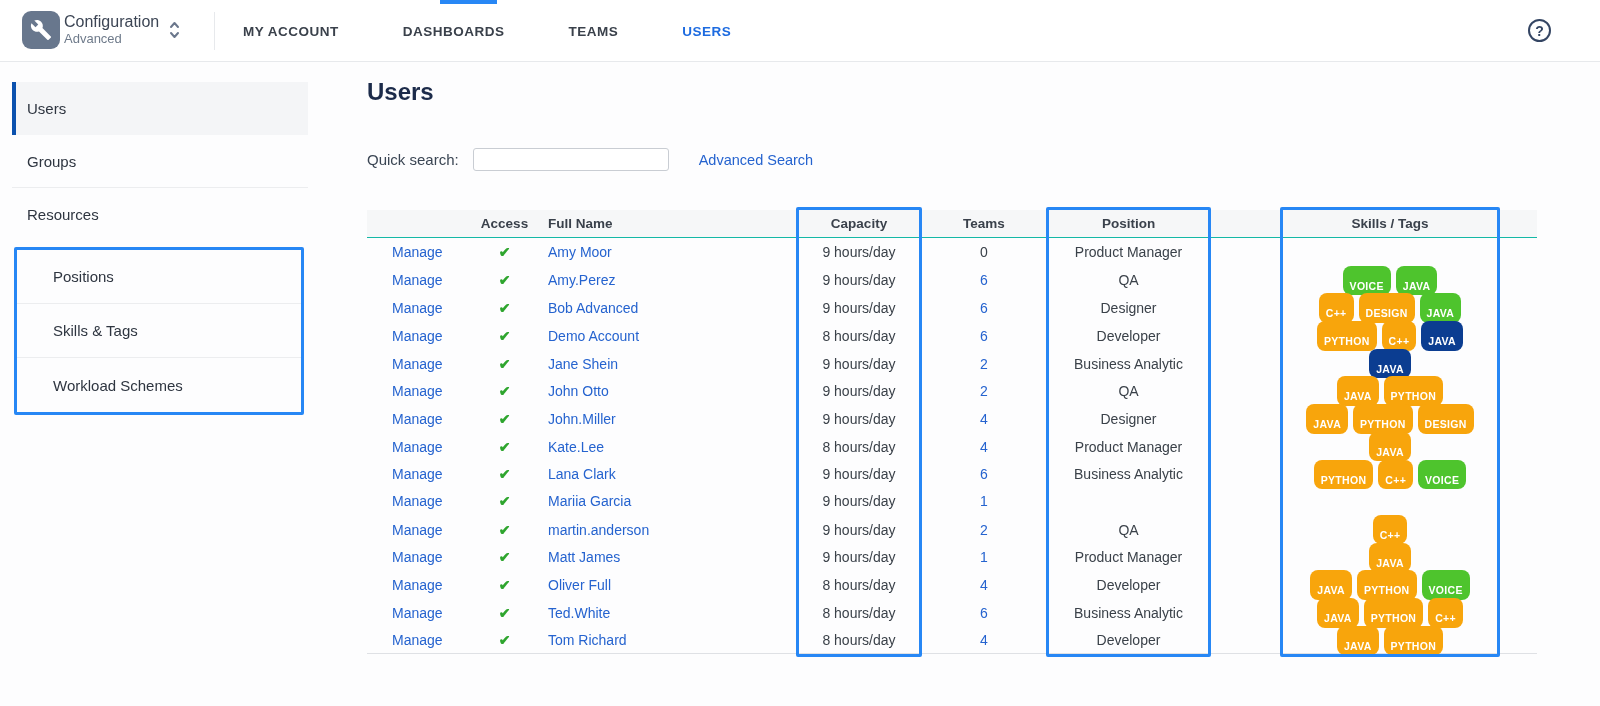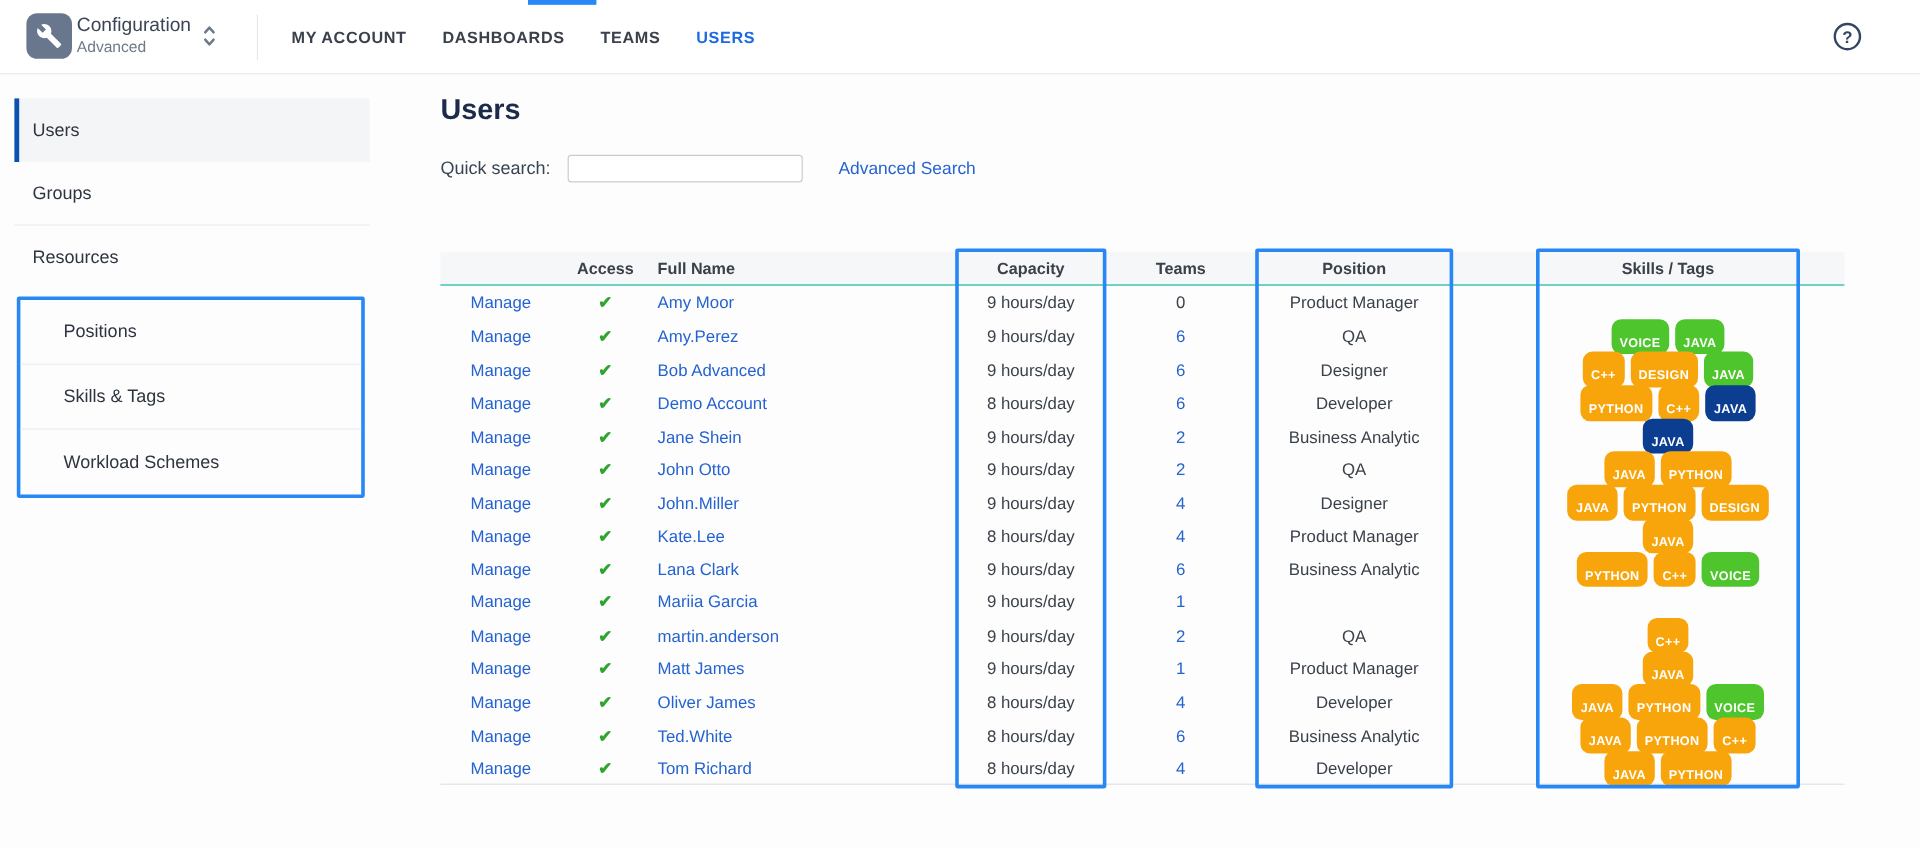--- a/index.html
+++ b/index.html
@@ -14,42 +14,42 @@
     background:#fff; border-bottom:1px solid #E7E9EC; }
   .top-accent { position:absolute; left:440px; top:0; width:57px; height:4px; background:var(--hl); }
   .app-switch { position:absolute; left:22px; top:11px; display:flex; align-items:center; }
   .app-icon { width:38px; height:38px; border-radius:9px; background:#68778D;
     display:flex; align-items:center; justify-content:center; flex:0 0 auto; }
   .app-text { margin-left:4px; line-height:1.15; }
   .app-title { font-size:16px; font-weight:500; color:#3C4554; }
   .app-sub { font-size:13px; color:#6E7A8A; }
   .switch-caret { margin-left:9px; display:flex; align-items:center; cursor:pointer; }
   .divider-v { position:absolute; left:214px; top:12px; width:1px; height:38px; background:#E7E9EC; }
-  .nav { position:absolute; left:243px; top:0; height:62px; display:flex; align-items:center; gap:30px; }
+  .nav { position:absolute; left:243px; top:0; height:62px; display:flex; align-items:center; gap:64px; }
   .nav-item { font-size:13.5px; font-weight:600; letter-spacing:0.5px; color:#3A414B; cursor:pointer; white-space:nowrap; }
   .nav-item.active { color:#1D6BE0; }
   .help-icon { position:absolute; left:1528px; top:19px; width:23px; height:23px;
     border:2px solid #344563; border-radius:50%; display:flex; align-items:center; justify-content:center;
     font-size:14px; font-weight:700; color:#344563; cursor:pointer; }
   
   .sidebar { position:absolute; left:0; top:62px; width:330px; }
   .side-list { margin:20px 0 0 12px; width:296px; }
   .side-item { height:53px; display:flex; align-items:center; padding-left:15px;
     font-size:15px; color:#2E3540; cursor:pointer; position:relative; }
   .side-list .side-item { border-bottom:1px solid #ECEDEF; }
   .side-list .side-item:last-child, .side-list .side-item.active { border-bottom:none; }
   .side-item.active { background:#F4F5F7; }
   .side-item.active::before { content:""; position:absolute; left:0; top:0; bottom:0; width:4px; background:#0B51AE; }
   .side-box { margin:6px 0 0 14px; width:290px; border:3px solid var(--hl); border-radius:2px; }
   .side-box .side-item { border-bottom:1px solid #ECEDEF; height:54px;padding-left:36px; }
   .side-box .side-item:last-child { border-bottom:none; }
   
   .main { position:absolute; left:367px; top:62px; width:1233px; height:644px; }
   .page-title { margin:16px 0 0 0; font-size:24px; font-weight:600; color:#1C2B4A; }
-  .search-row { position:absolute; left:0; top:67px; display:flex; align-items:center; }
+  .search-row { position:absolute; left:0; top:86px; display:flex; align-items:center; }
   .search-label { font-size:15px; color:#3A4553; }
   .search-input { margin-left:14px; width:196px; height:23px; border:1px solid #C9CDD3;
     border-radius:3px; background:#fff; outline:none; padding:0 6px; font-family:inherit; font-size:13px; }
   .adv-link { margin-left:30px; font-size:14.5px; }
   a.link, .link { color:#2563CF; text-decoration:none; cursor:pointer; }
   
   .table-wrap { position:absolute; left:0; top:148px; width:1170px; border-bottom:1px solid #DFE1E5; }
   .thead, .trow { display:grid;
     grid-template-columns:110px 55px 267px 120px 130px 159px 75px 214px 40px;
     align-items:center; }
@@ -330,21 +330,21 @@
           <div class="tc">
             <div class="pills">
               <span class="pill" style="background: rgb(248, 165, 12);">JAVA</span>
             </div>
           </div>
           <div class="tc"></div>
         </div>
         <div class="trow">
           <div class="tc c-manage"><a class="link">Manage</a></div>
           <div class="tc center"><span class="check">✔</span></div>
-          <div class="tc c-name"><a class="link">Oliver James</a></div>
+          <div class="tc c-name"><a class="link">Oliver Full</a></div>
           <div class="tc center">8 hours/day</div>
           <div class="tc center"><a class="link">4</a></div>
           <div class="tc center">Developer</div>
           <div class="tc"></div>
           <div class="tc">
             <div class="pills">
               <span class="pill" style="background: rgb(248, 165, 12);">JAVA</span>
               <span class="pill" style="background: rgb(248, 165, 12);">PYTHON</span>
               <span class="pill" style="background: rgb(78, 196, 45);">VOICE</span>
             </div>

